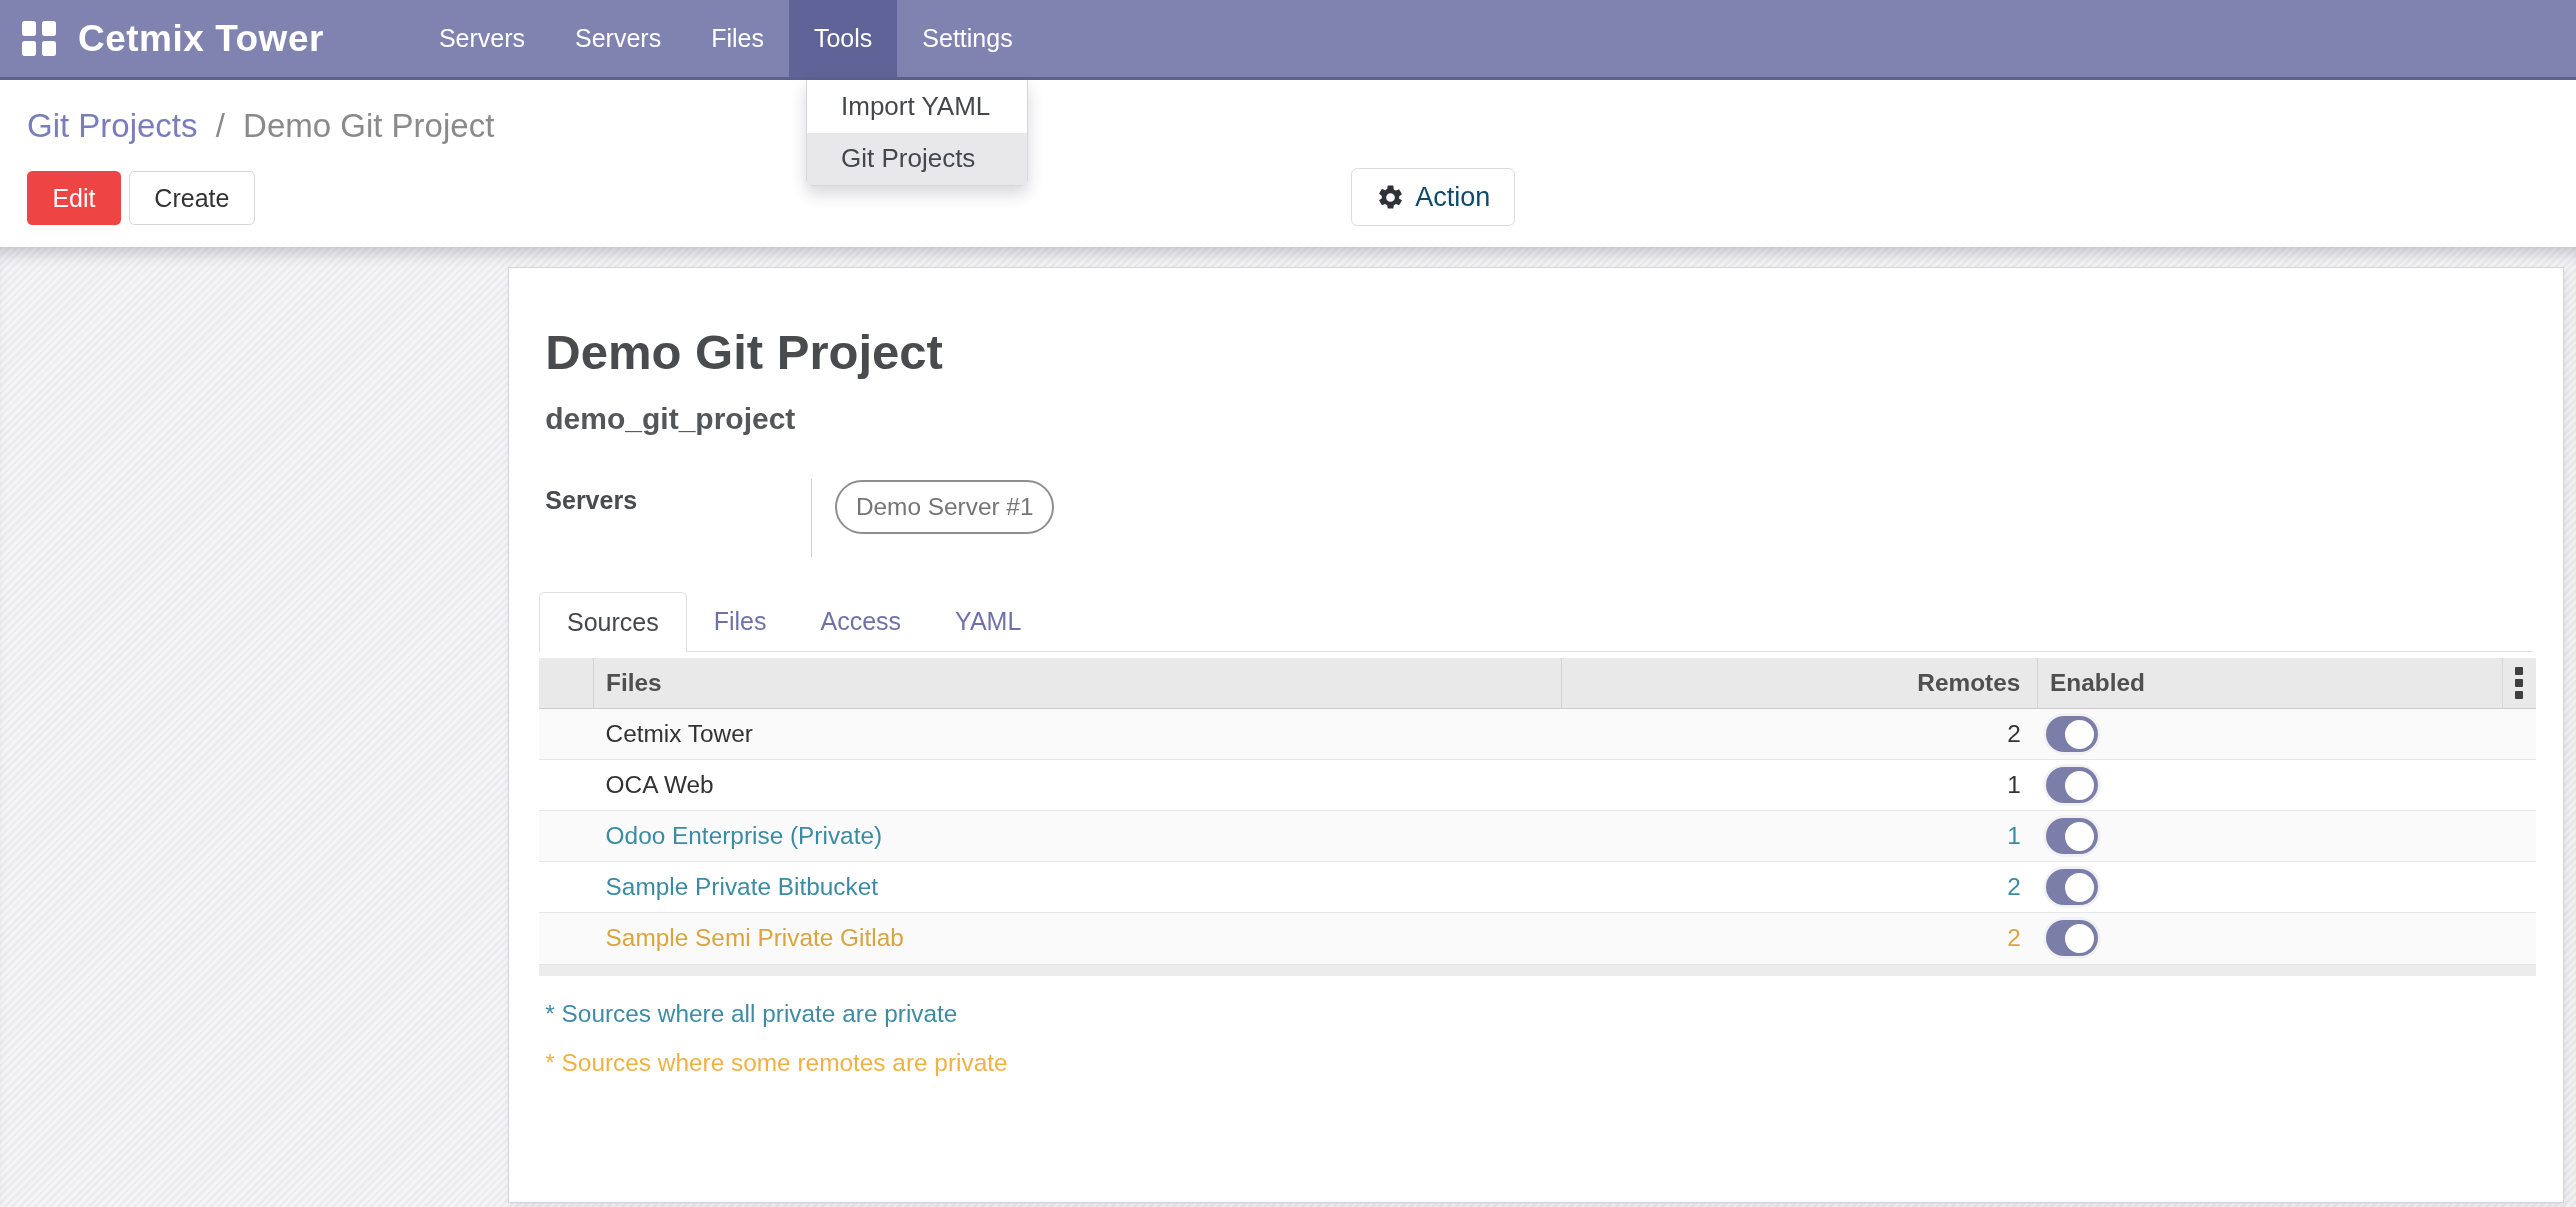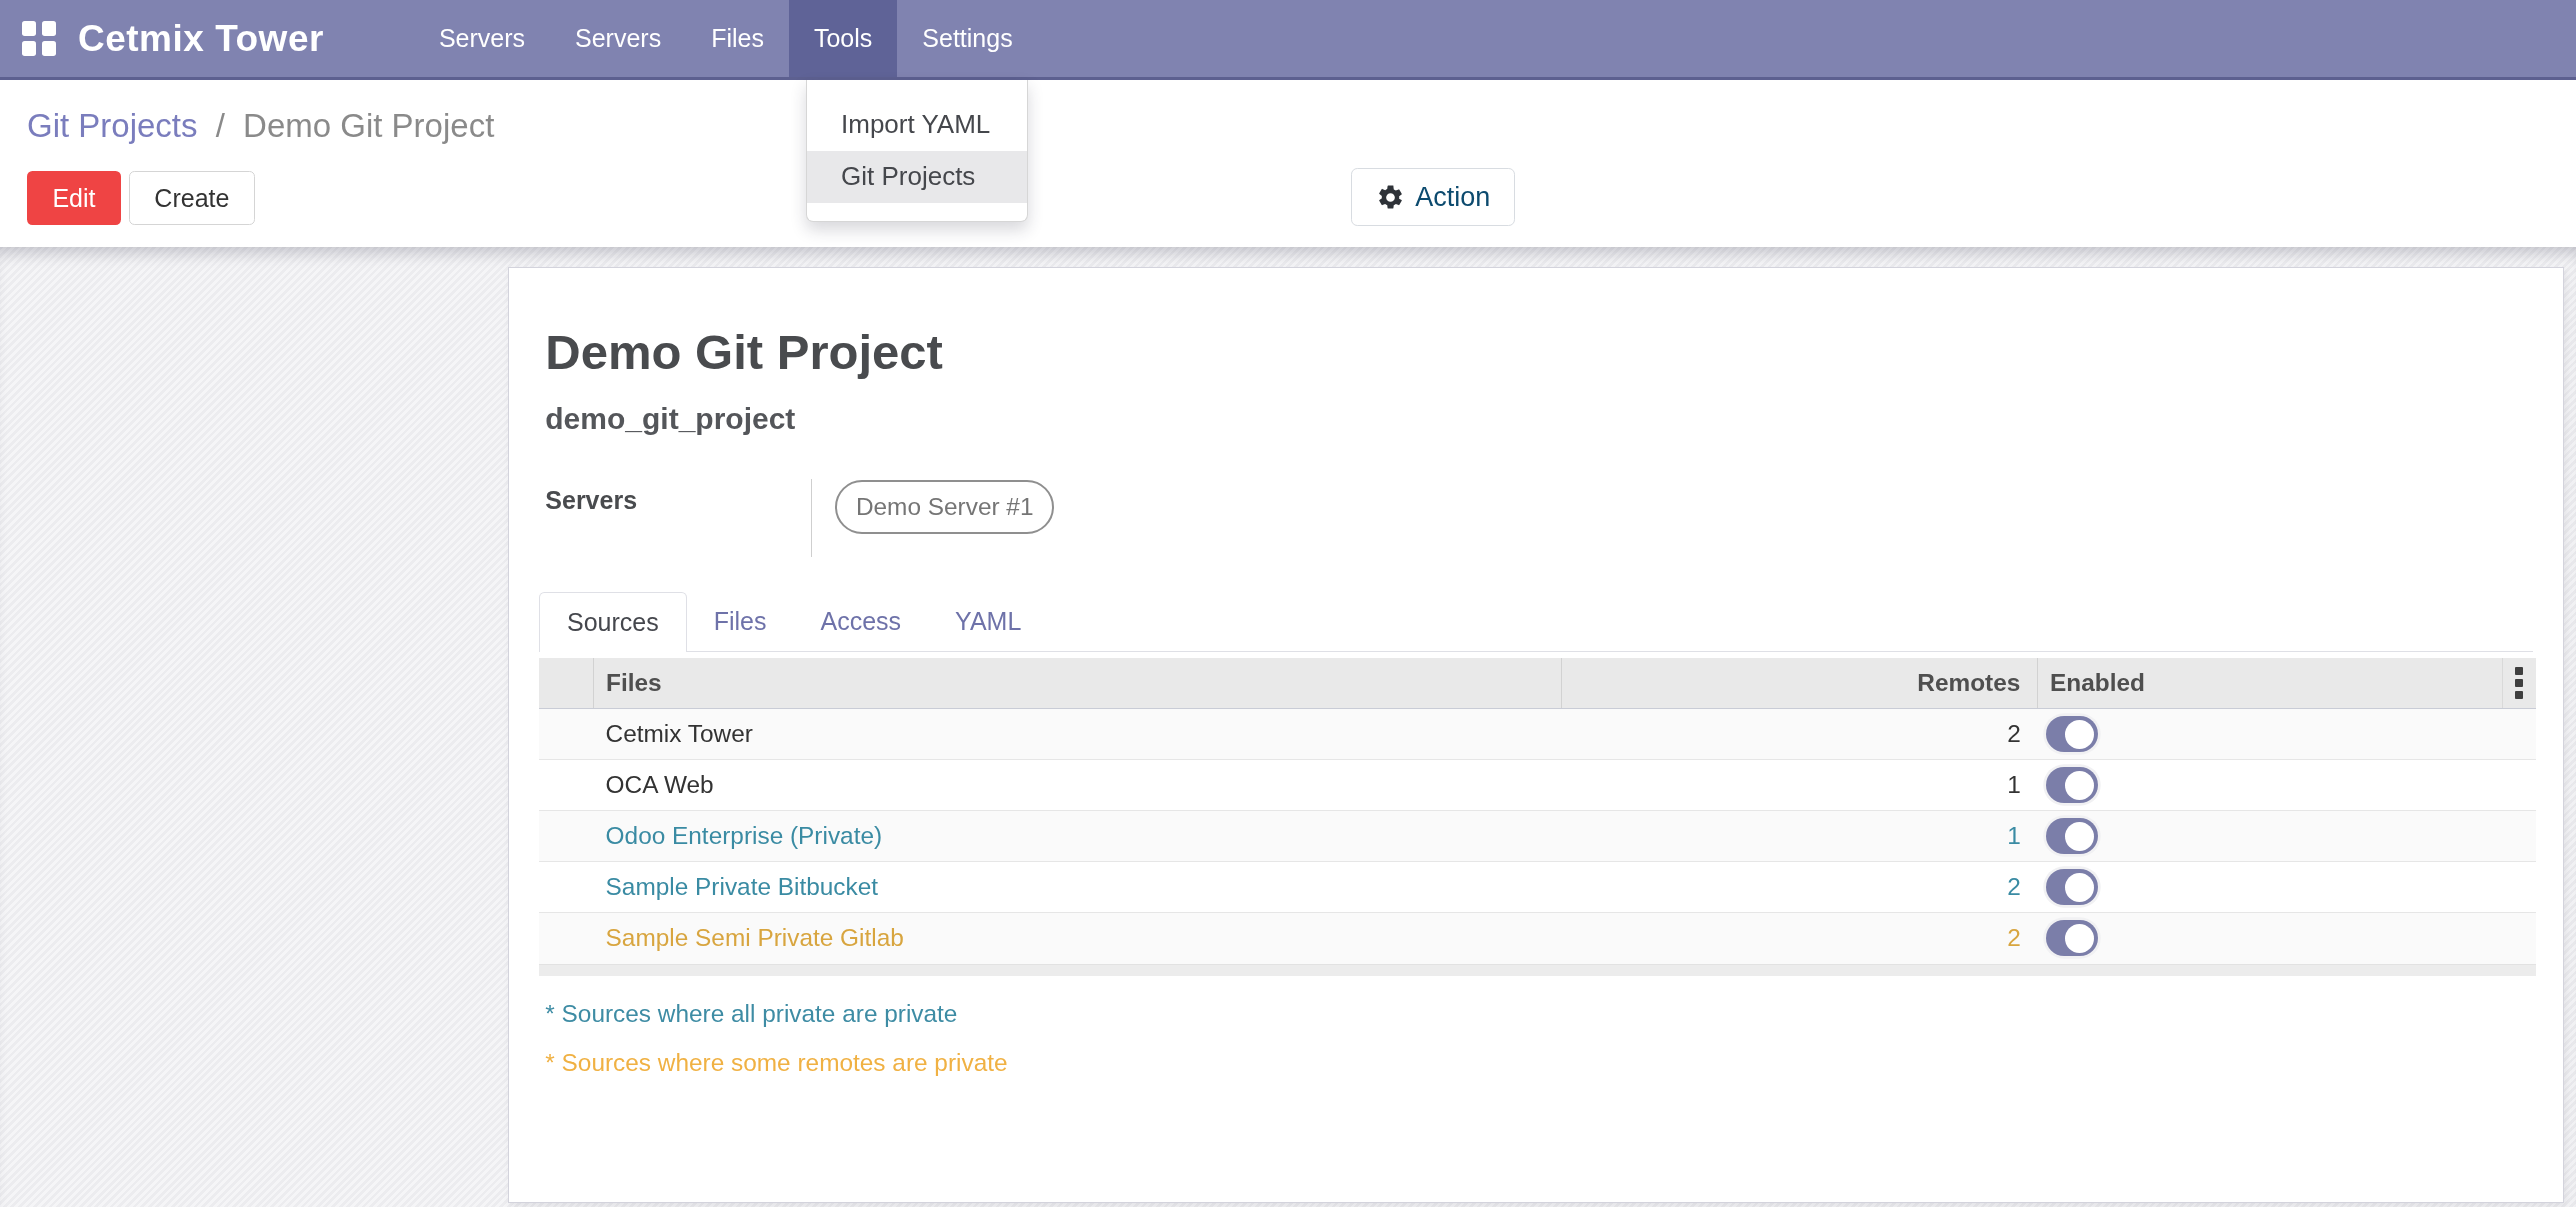--- a/index.html
+++ b/index.html
@@ -14,21 +14,21 @@
   .apps-grid div { background:#fff; border-radius:2.7px; }
   .brand { display:flex; align-items:center; color:#fff; font-size:37px; font-weight:600;
     letter-spacing:0.5px; padding-right:18px; cursor:pointer; }
   .nav-items { display:flex; margin-left:72px; }
   .nav-item { display:flex; align-items:center; padding:0 25px; color:#fff; font-size:25px; cursor:pointer; }
   .nav-item.style-active { background:#5f6397; }
 
   
   .dropdown { position:absolute; left:806px; top:80px; width:222px; background:#fff;
     border:0.9px solid #d6d6d6; border-top:none; border-radius:0 0 7.2px 7.2px;
-    box-shadow:0 7.2px 16.2px rgba(40,40,60,.18); padding:18px 0; z-index:40; }
+    box-shadow:0 7.2px 16.2px rgba(40,40,60,.18); padding:0 0; z-index:40; }
   .dropdown-item { font-size:26px; color:#45474c; padding:10.8px 9px 10.8px 34px; cursor:pointer; white-space:nowrap; }
   .dropdown-item.style-highlighted { background:#e8e8ea; }
 
   
   .control-panel { position:relative; height:167px; background:#fff; z-index:10; }
   .breadcrumb { padding:27px 0 0 27px; font-size:33px; }
   .breadcrumb .bc-link { color:#7a7dbd; cursor:pointer; text-decoration:none; }
   .breadcrumb .bc-sep { color:#8a8a8a; padding:0 9px; }
   .breadcrumb .bc-current { color:#8a8a8a; }
   .cp-buttons { position:absolute; left:27px; top:91px; display:flex; }

